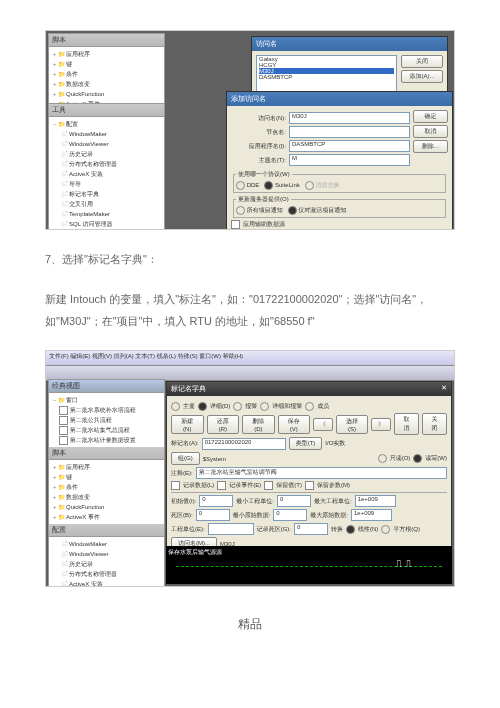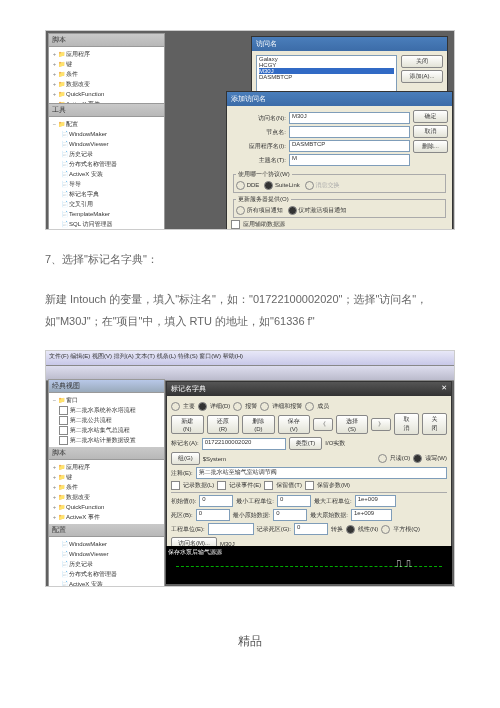--- a/index.html
+++ b/index.html
@@ -16,21 +16,21 @@
 .dlg{background:#ece9d8;border:1px solid #333;position:absolute}
 .dlg-title{background:linear-gradient(#4a7ebb,#3c6ca8);color:#fff;font-size:7px;padding:2px 4px}
 .dlg-body{padding:4px;font-size:6px;color:#333}
 .row{display:flex;align-items:center;margin:2px 0;gap:3px}
 .lbl{width:55px;text-align:right;font-size:6px}
 .inp{background:#fff;border:1px solid #7f9db9;height:10px;font-size:6px;padding:0 2px;flex:1}
 .btn{background:linear-gradient(#fff,#e3e3d7);border:1px solid #888;border-radius:2px;font-size:6px;padding:1px 6px;text-align:center}
 .rad{width:7px;height:7px;border:1px solid #888;border-radius:50%;display:inline-block;vertical-align:middle}
 .chk{width:7px;height:7px;border:1px solid #888;display:inline-block;vertical-align:middle;background:#fff}
 .para{font-size:11px;color:#666;line-height:22px;margin:18px 0}
-.foot{text-align:center;font-size:12px;color:#555;margin-top:46px}
+.foot{text-align:center;font-size:12px;color:#555;margin-top:29px}
 .toolbar{background:linear-gradient(#e8e8f8,#c8c8e8);height:12px;font-size:6px;color:#333;padding:1px 3px;border-bottom:1px solid #888}
 .toolbar2{background:linear-gradient(#dde,#bbc);height:14px;border-bottom:1px solid #888}
 .black-area{background:#000;position:absolute}
 .dots{color:#888;font-size:5px;position:absolute;top:2px;left:2px}
 </style>
 </head>
 <body>
 
 <div class="page">
 
@@ -121,21 +121,21 @@
       </fieldset>
       <div class="row">
             <span class="chk"></span> 
             <span>应用辅助数据源</span>
           </div>
     </div>
   </div>
 </div>
 
 <p class="para">7、选择"标记名字典"：</p>
-<p class="para">新建 Intouch 的变量，填入"标注名"，如："01722100002020"；选择"访问名"，如"M30J"；在"项目"中，填入 RTU 的地址，如"61336 f"</p>
+<p class="para">新建 Intouch 的变量，填入"标注名"，如："01722100002020"；选择"访问名"，如"M30J"；在"项目"中，填入 RTU 的地址，如"68550 f"</p>
 
 <div class="shot shot2">
   <div class="toolbar">文件(F) 编辑(E) 视图(V) 排列(A) 文本(T) 线条(L) 特殊(S) 窗口(W) 帮助(H)</div>
   <div class="toolbar2"></div>
 
   <div class="panel" style="left:2px;top:28px;width:115px">
     <div class="panel-title" style="background:linear-gradient(#b8c8e8,#9ab)">经典视图</div>
     <div class="tree">
       <div class="item"><span class="plus">−</span><span class="i1">📁</span><span>窗口</span></div>
       <div class="item" style="padding-left:8px"><span class="chk"></span> <span>第二批水系统补水塔流程</span></div>

